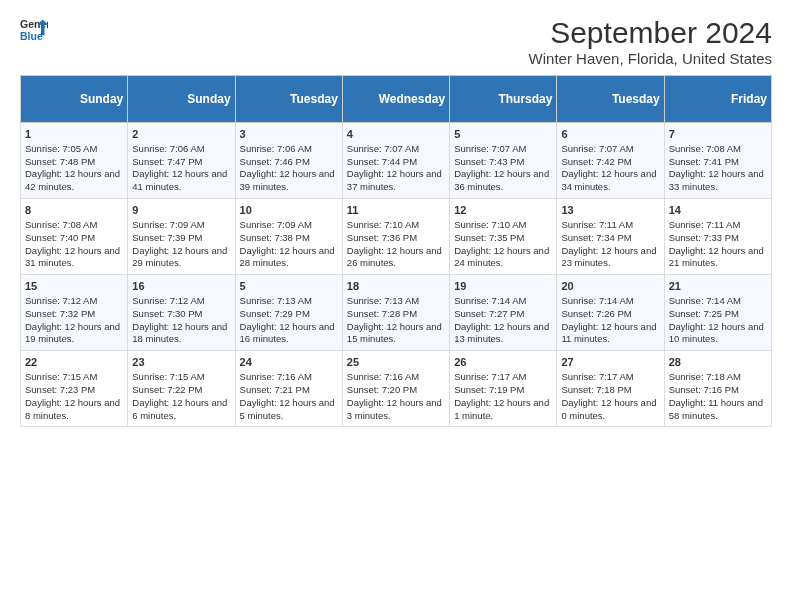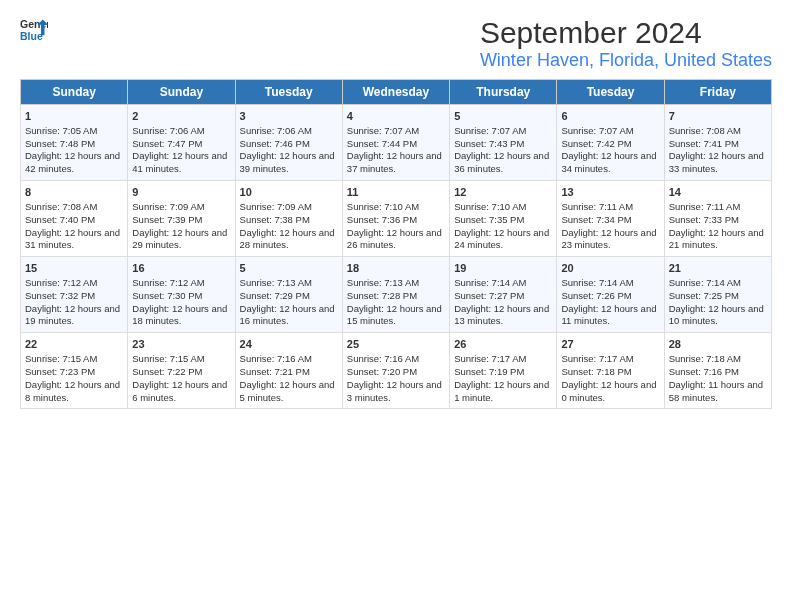--- a/index.html
+++ b/index.html
@@ -25,43 +25,43 @@
     .logo {
       display: flex;
       align-items: center;
       gap: 4px;
     }
     .logo-icon {
       width: 28px;
       height: 28px;
     }
     .title-block {
-      text-align: left;
+      text-align: right;
     }
     .main-title {
       font-size: 30px;
       font-weight: normal;
       color: #333;
     }
     .subtitle {
-      font-size: 18px;
-      color: #3b82f6;
+      font-size: 15px;
+      color: #404040;
     }
     table {
       width: 100%;
       border-collapse: collapse;
       table-layout: fixed;
     }
     thead tr th {
       background-color: #2f75b6;
       color: #fff;
       font-size: 12px;
       font-weight: bold;
-      padding: 5px 4px;
-      text-align: center;
+      padding: 16px 4px;
+      text-align: right;
       border: 1px solid #ccc;
     }
     tbody tr td {
       font-size: 9.5px;
       color: #333;
       padding: 4px 4px;
       vertical-align: top;
       border: 1px solid #ddd;
       background: #fff;
       line-height: 1.35;

